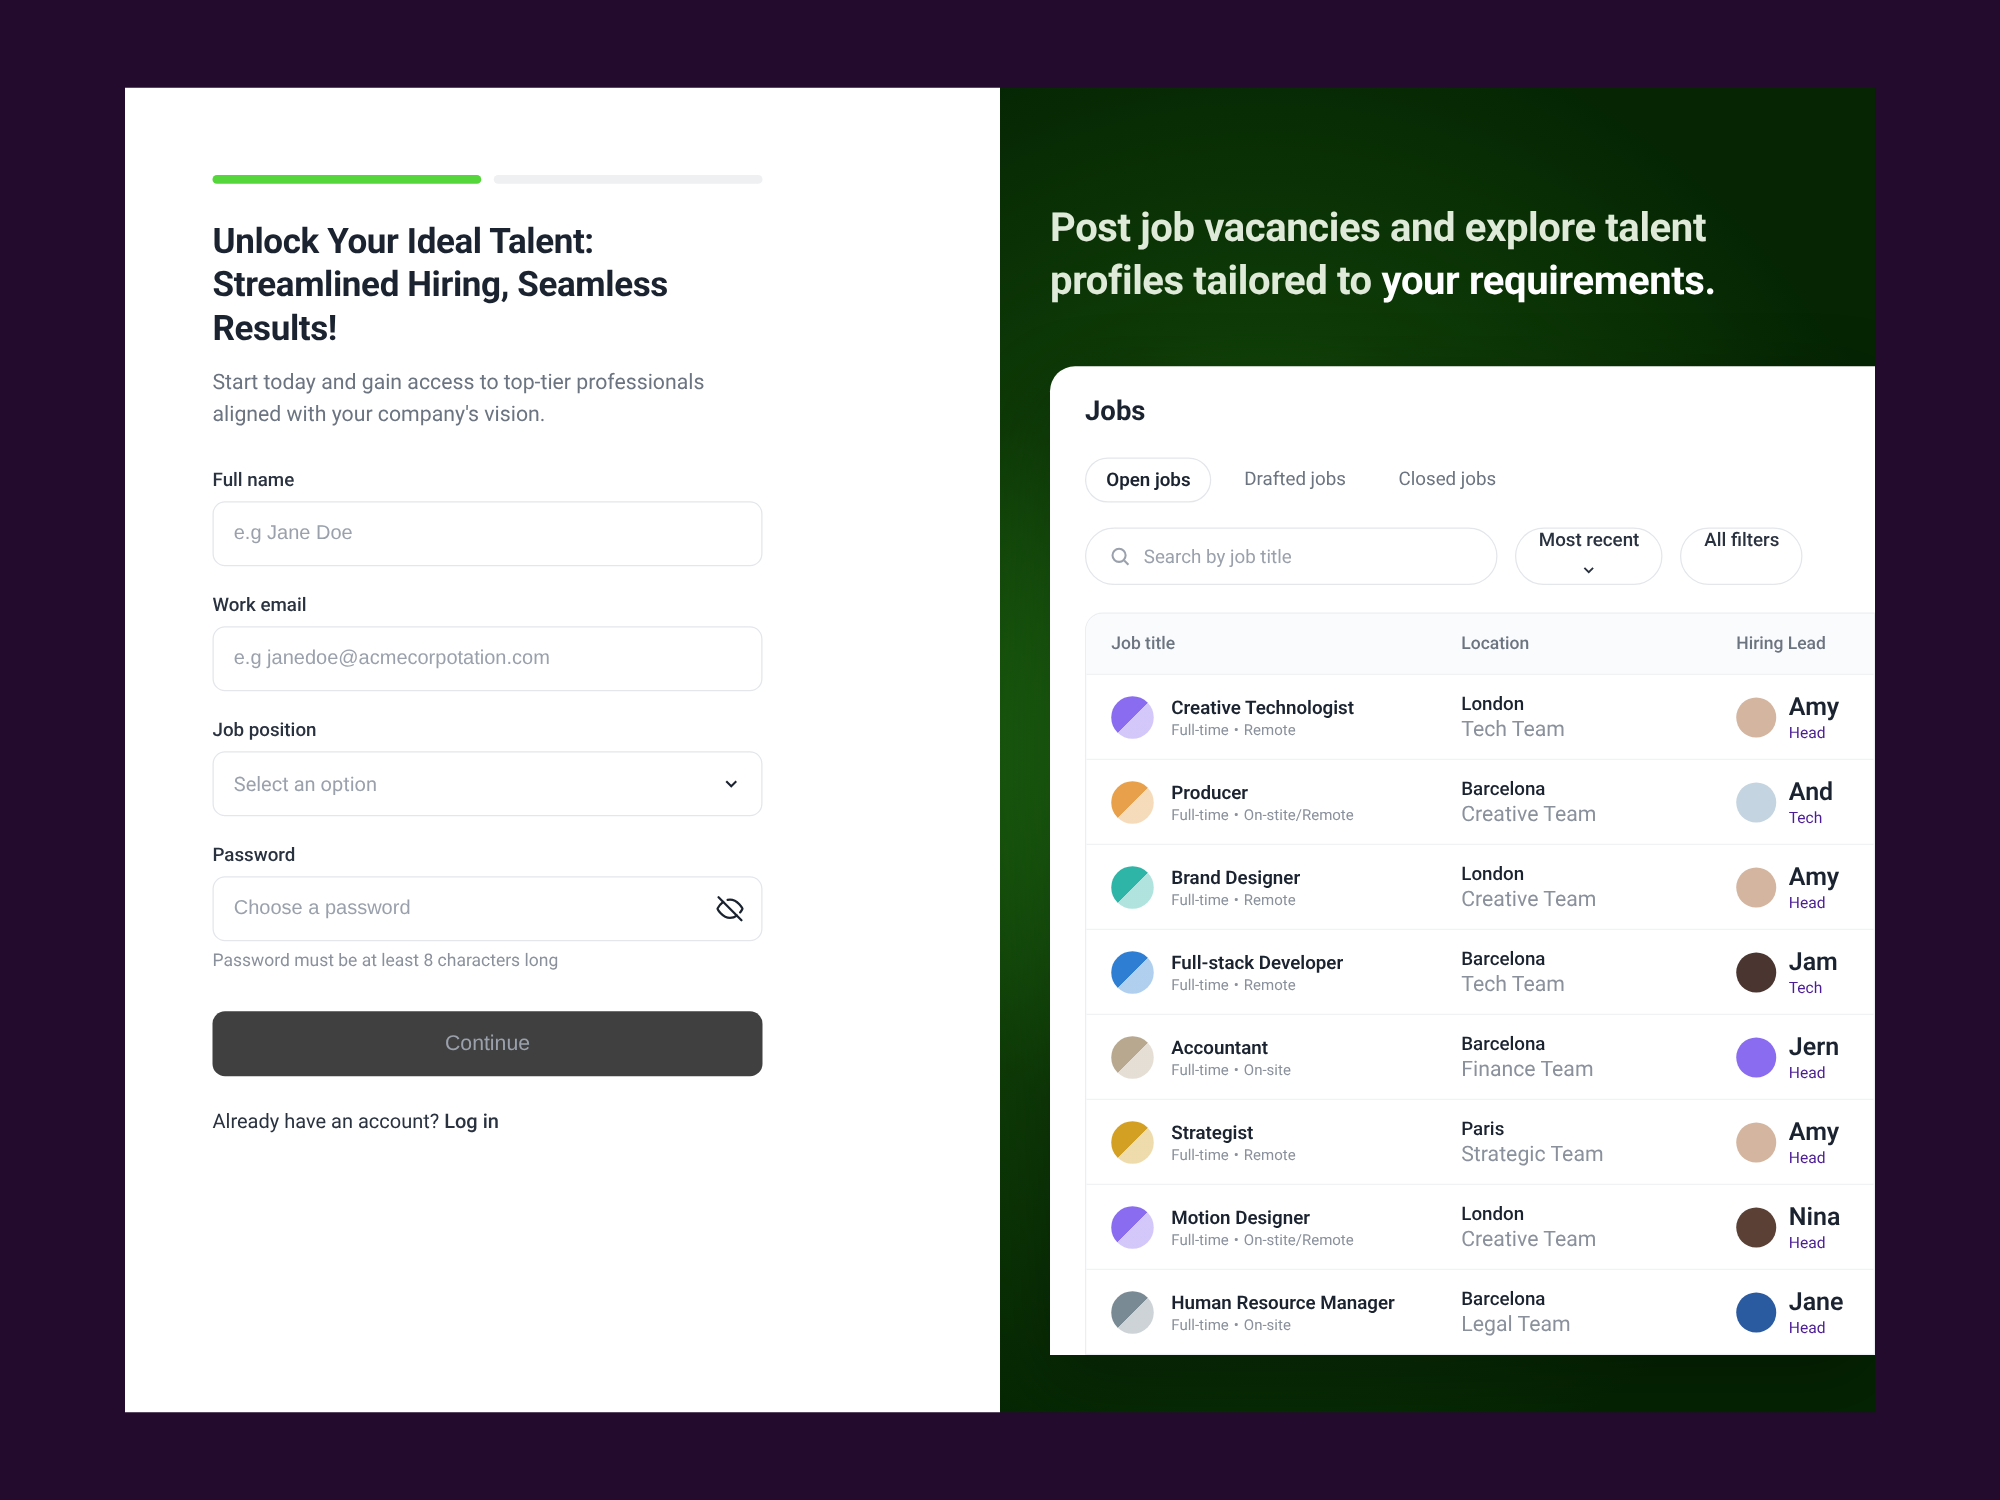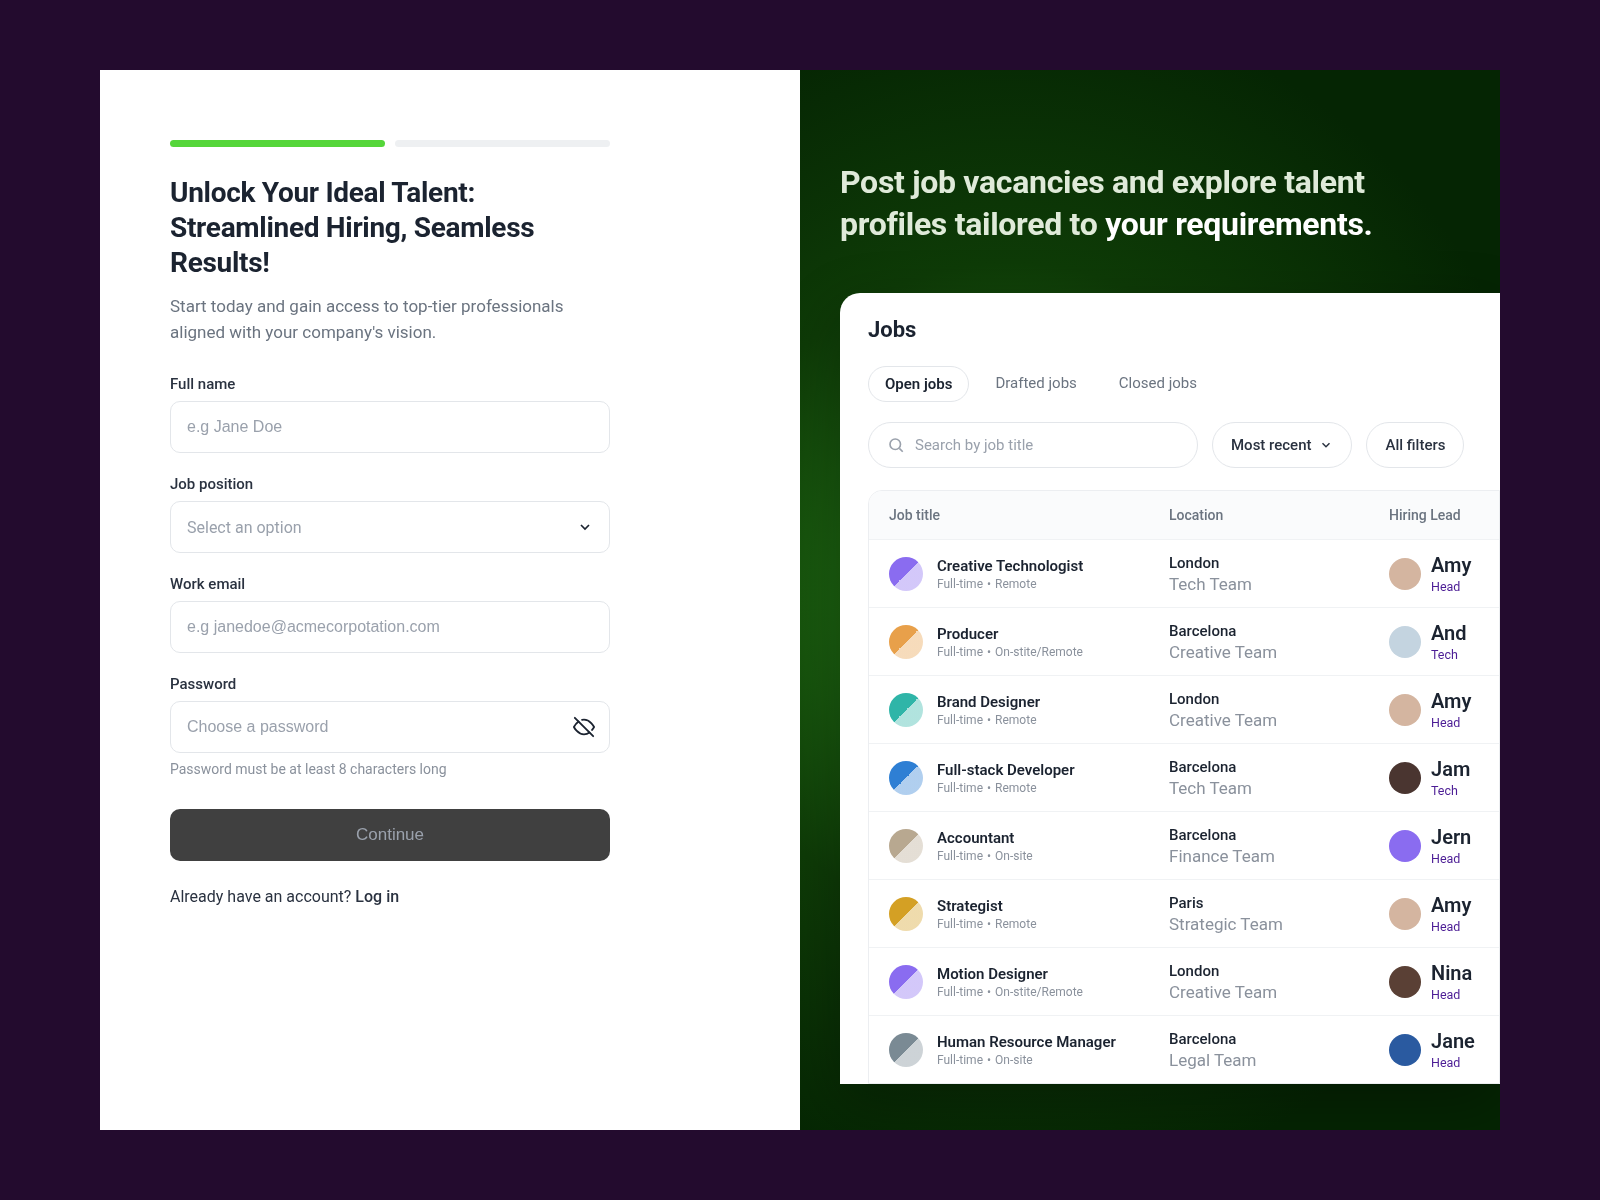--- a/index.html
+++ b/index.html
@@ -189,20 +189,21 @@
     border-radius: 24px;
     display: flex;
     align-items: center;
     padding: 0 18px;
     gap: 8px;
     font-size: 15px;
     color: #2a3240;
     font-weight: 500;
     cursor: pointer;
     white-space: nowrap;
+    flex-direction: column;
   }
   .table {
     border: 1px solid #eceef1;
     border-radius: 14px 0 0 0;
     overflow: hidden;
   }
   .thead {
     display: flex;
     padding: 16px 20px;
     background: #fafbfc;
@@ -260,35 +261,35 @@
         <span class="active"></span>
         <span></span>
       </div>
 
       <h1 class="title">Unlock Your Ideal Talent: Streamlined Hiring, Seamless Results!</h1>
       <p class="subtitle">Start today and gain access to top-tier professionals aligned with your company's vision.</p>
 
       <div class="field">
         <label class="label">Full name</label>
         <input class="input" placeholder="e.g Jane Doe" style="">
+      </div>
+
+      <div class="field">
+        <label class="label">Work email</label>
+        <input class="input" placeholder="e.g janedoe@acmecorpotation.com" style="">
       </div>
 
       <div class="field">
         <label class="label">Job position</label>
         <div class="select">
           <span class="placeholder">Select an option</span>
           <svg width="16" height="16" viewBox="0 0 24 24" fill="none" stroke="#1b2330" stroke-width="2.5">
               <polyline points="6 9 12 15 18 9"></polyline>
             </svg>
         </div>
-      </div>
-
-      <div class="field">
-        <label class="label">Work email</label>
-        <input class="input" placeholder="e.g janedoe@acmecorpotation.com" style="">
       </div>
 
       <div class="field">
         <label class="label">Password</label>
         <div class="password-wrap">
           <input class="input" type="password" placeholder="Choose a password" style="">
           <span class="eye-btn">
             <svg width="22" height="22" viewBox="0 0 24 24" fill="none" stroke="#1b2330" stroke-width="2" stroke-linecap="round" stroke-linejoin="round">
                 <path d="M17.94 17.94A10.07 10.07 0 0 1 12 20c-7 0-11-8-11-8a18.45 18.45 0 0 1 5.06-5.94M9.9 4.24A9.12 9.12 0 0 1 12 4c7 0 11 8 11 8a18.5 18.5 0 0 1-2.16 3.19"></path>
                 <line x1="2" y1="2" x2="22" y2="22"></line>

